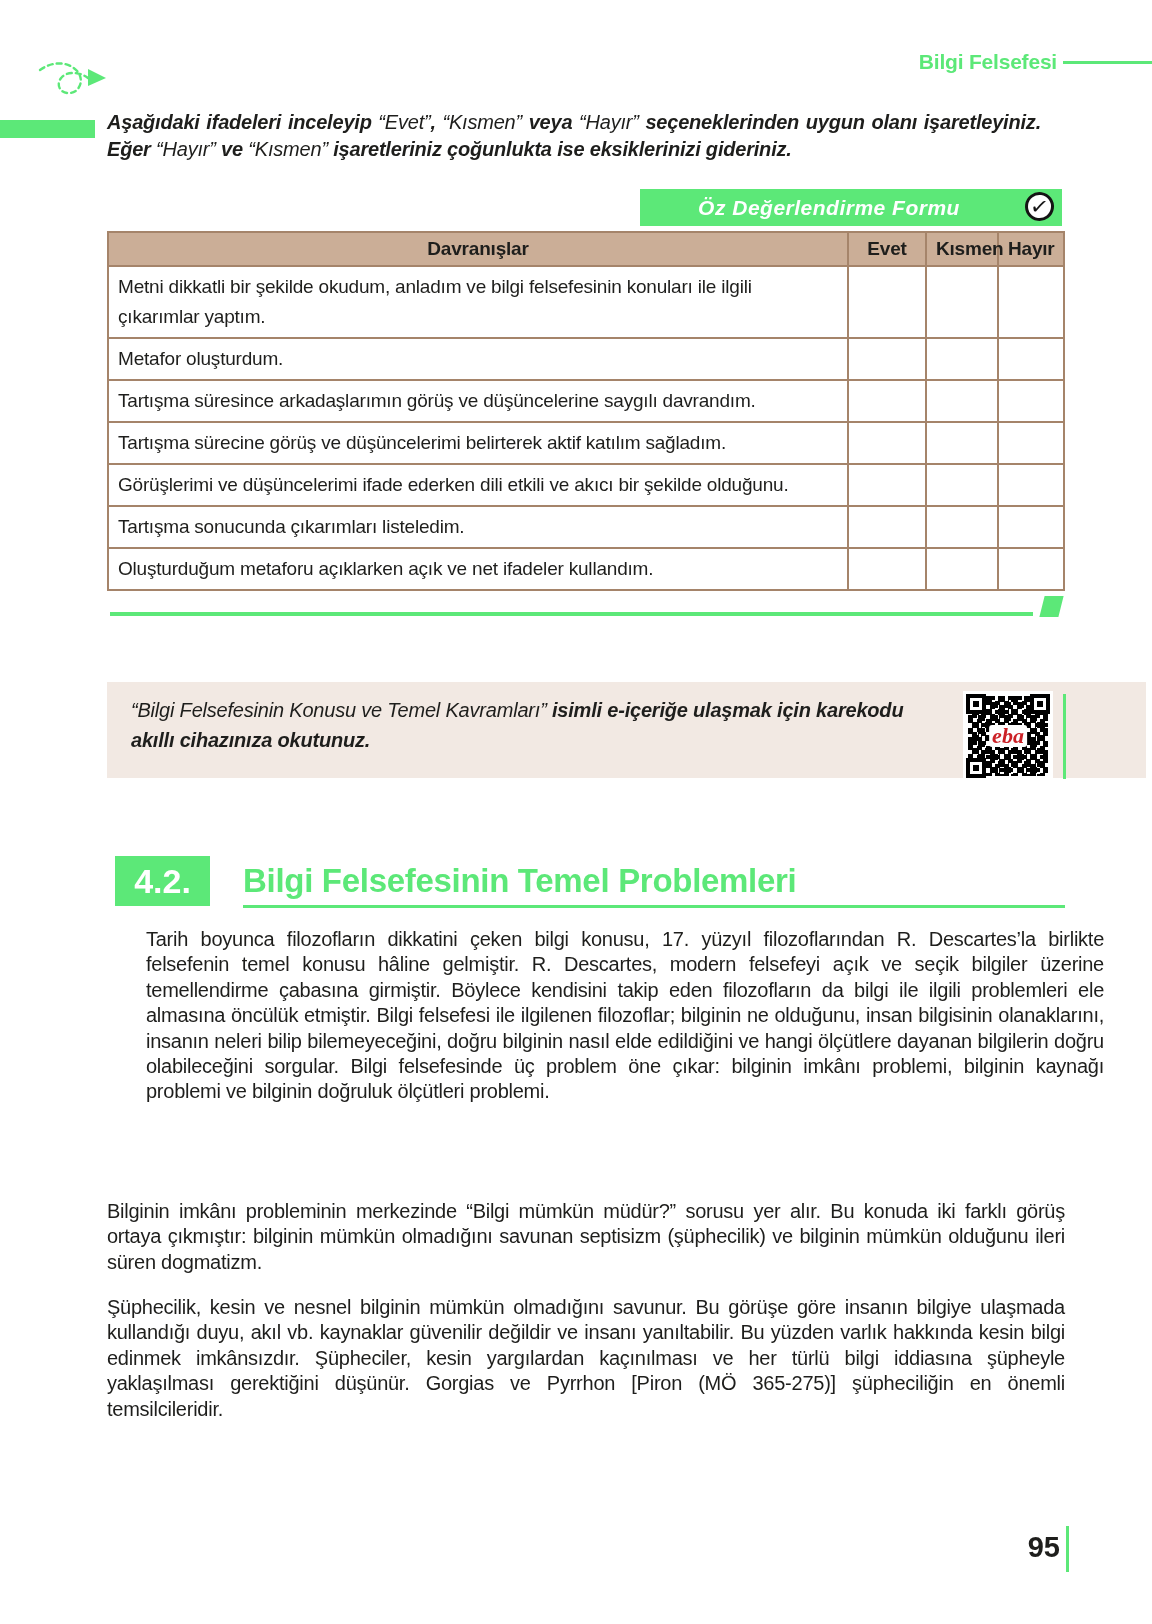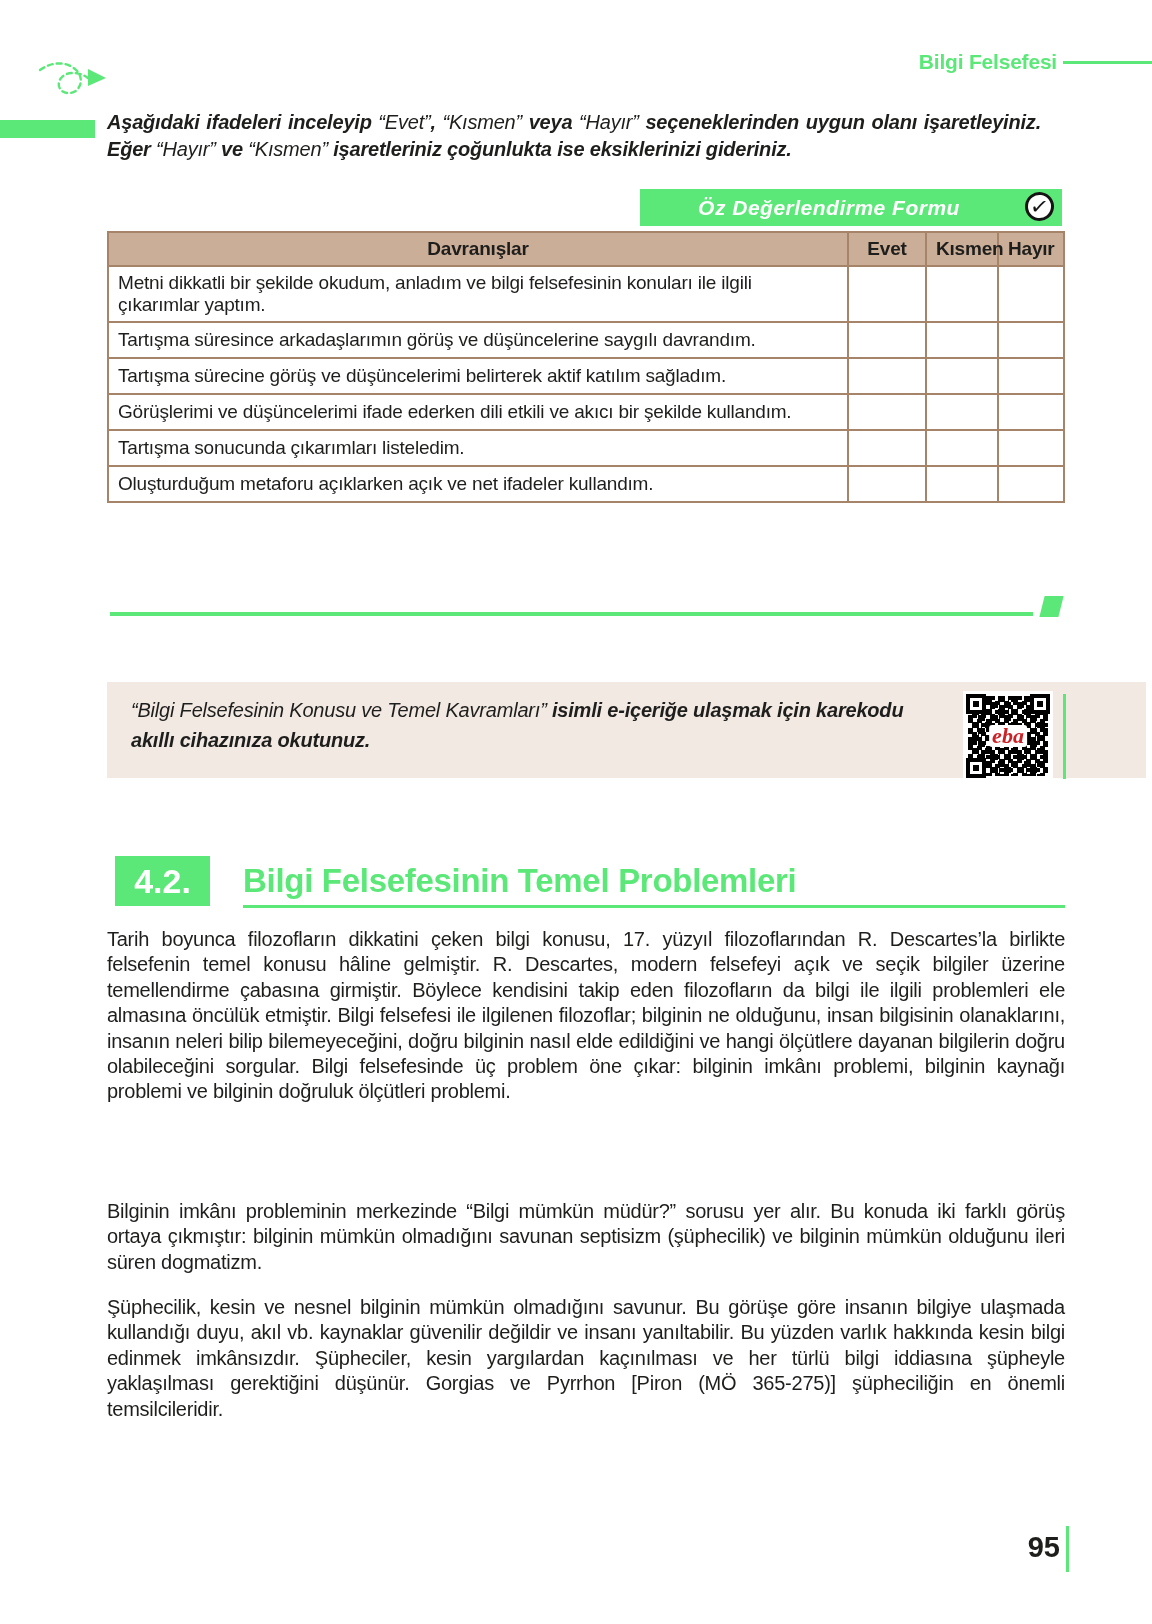--- a/index.html
+++ b/index.html
@@ -66,21 +66,21 @@
   }
   .form-table th,.form-table td{
     border:2px solid var(--table-border);
     padding:5px 9px;vertical-align:middle;
   }
   .form-table th{
     background:var(--table-header-bg);height:24px;
     font-weight:bold;text-align:center;
   }
   .form-table td{height:36px;background:#ffffff;}
-  .form-table td.behavior{text-align:left;line-height:22px;}
+  .form-table td.behavior{text-align:left;line-height:30px;}
   
   .divider-line{
     position:absolute;left:110px;top:612px;width:923px;height:4px;
     background:var(--accent-green);
   }
   .divider-square{
     position:absolute;left:1042px;top:596px;width:19px;height:21px;
     background:var(--accent-green);transform:skewX(-14deg);
   }
   
@@ -140,21 +140,21 @@
   .section-underline{
     position:absolute;left:243px;top:905px;width:822px;height:3px;
     background:var(--accent-green);
   }
   
   .body-par{
     position:absolute;left:107px;width:958px;
     font-size:20px;line-height:25.4px;text-align:justify;
     letter-spacing:-0.25px;
   }
-  .p1{top:927px;}
+  .p1{top:927px;margin-left:39px;}
   .p2{top:1199px;}
   .p3{top:1295px;}
   .p4{top:1444px;}
   .subheading{
     position:absolute;left:107px;top:1133px;
     font-size:29px;font-weight:bold;letter-spacing:-0.3px;
   }
   
   .page-number{
     position:absolute;left:1008px;top:1531px;width:52px;
@@ -203,33 +203,39 @@
         </tr>
     </thead>
     <tbody>
         <tr>
           <td class="behavior">Metni dikkatli bir şekilde okudum, anladım ve bilgi felsefesinin konuları ile ilgili çıkarımlar yaptım.</td>
           <td></td>
           <td></td>
           <td></td>
         </tr>
         <tr>
+          <td class="behavior">Metafor oluşturdum.</td>
+          <td></td>
+          <td></td>
+          <td></td>
+        </tr>
+        <tr>
           <td class="behavior">Tartışma süresince arkadaşlarımın görüş ve düşüncelerine saygılı davrandım.</td>
           <td></td>
           <td></td>
           <td></td>
         </tr>
         <tr>
           <td class="behavior">Tartışma sürecine görüş ve düşüncelerimi belirterek aktif katılım sağladım.</td>
           <td></td>
           <td></td>
           <td></td>
         </tr>
         <tr>
-          <td class="behavior">Görüşlerimi ve düşüncelerimi ifade ederken dili etkili ve akıcı bir şekilde kullandım.</td>
+          <td class="behavior">Görüşlerimi ve düşüncelerimi ifade ederken dili etkili ve akıcı bir şekilde olduğunu.</td>
           <td></td>
           <td></td>
           <td></td>
         </tr>
         <tr>
           <td class="behavior">Tartışma sonucunda çıkarımları listeledim.</td>
           <td></td>
           <td></td>
           <td></td>
         </tr>

